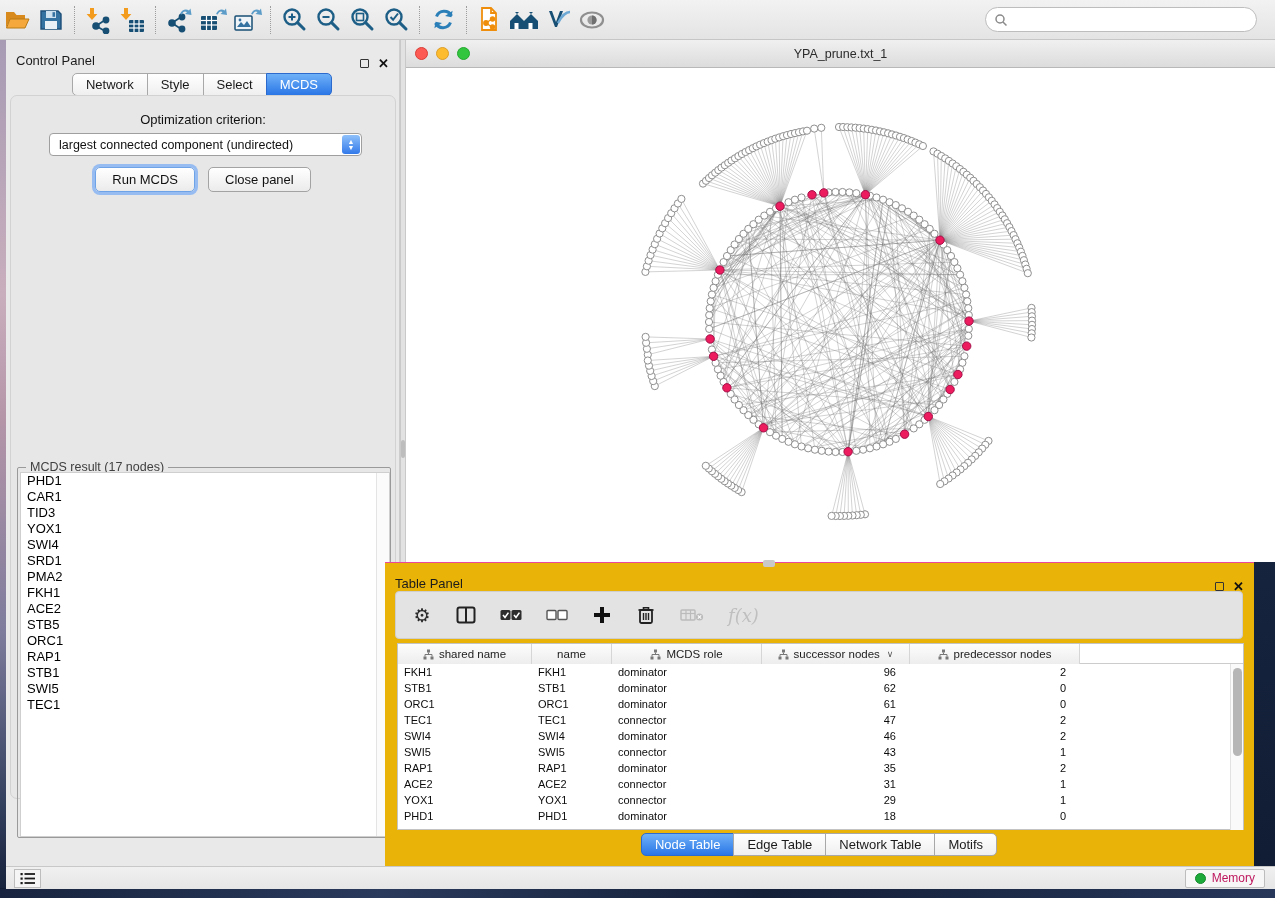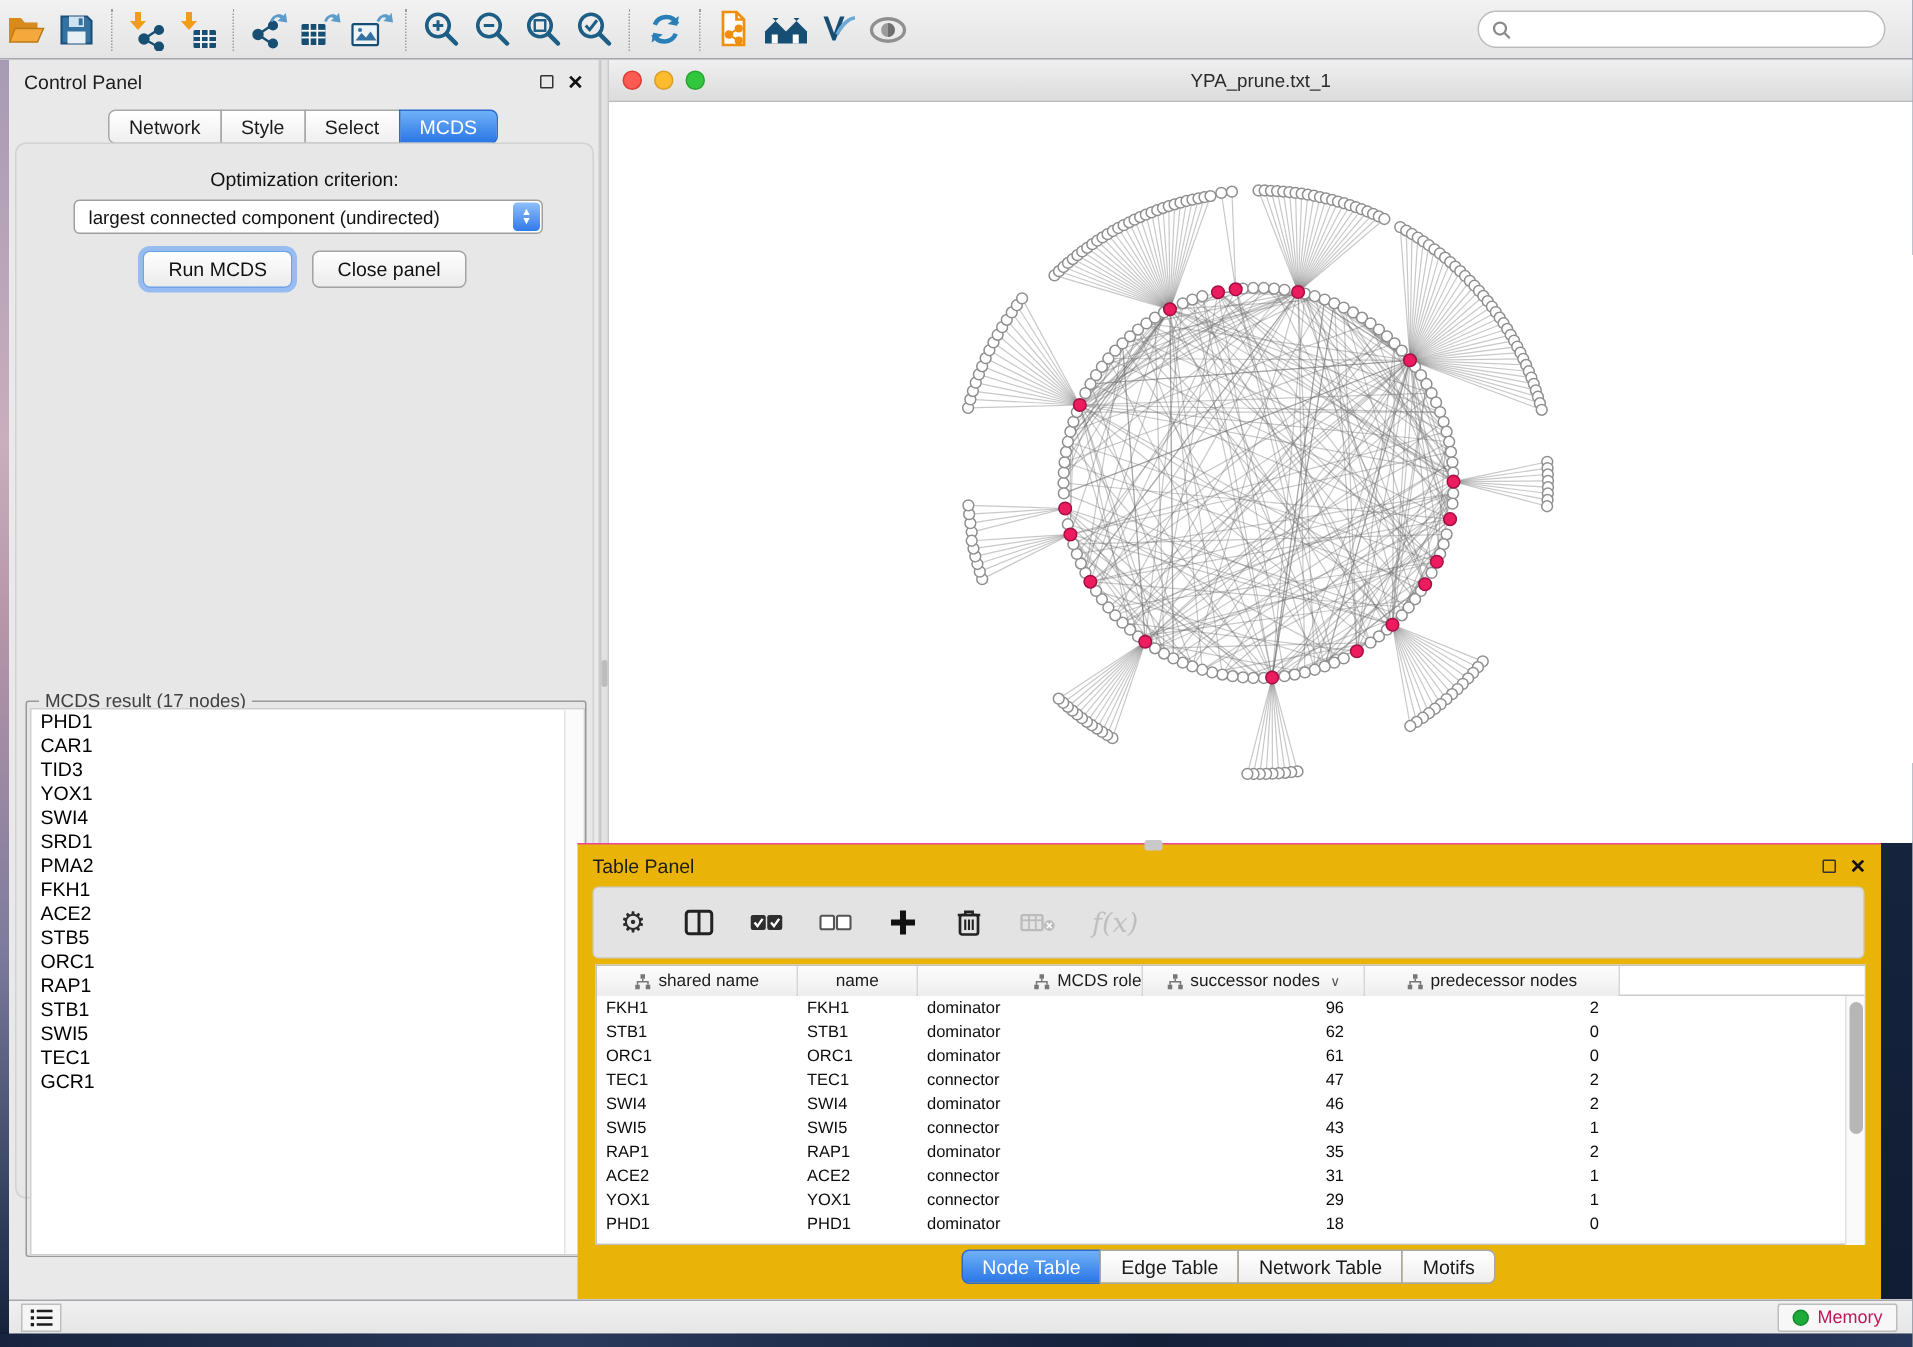--- a/index.html
+++ b/index.html
@@ -18,21 +18,21 @@
     display:flex; align-items:center; }
   .tb-icon { width:34px; height:30px; display:flex; align-items:center; justify-content:center; cursor:pointer; }
   .tb-sep { width:1px; height:28px; border-left:1px dotted #9d9d9d; margin:0 6px; }
   .tb-search { position:absolute; right:18px; top:7px; width:272px; height:25px; background:#fff;
     border:1px solid #bdbdbd; border-radius:13px; display:flex; align-items:center; padding-left:8px; }
   .tb-search input { border:none; outline:none; flex:1; font-size:12px; background:transparent; margin-left:5px; }
 
   
   .control-panel { position:absolute; left:6px; top:40px; width:394px; height:826px;
     background:#e9e9e9; border-right:1px solid #cdcdcd; }
-  .panel-head { height:28px; display:flex; align-items:center; padding:0 10px; }
+  .panel-head { height:28px; display:flex; align-items:flex-end; padding:0 10px; }
   .panel-title { font-size:13px; color:#1c1c1c; }
   .panel-btns { margin-left:auto; display:flex; gap:9px; align-items:center; }
   .float-box { width:9px; height:9px; border:1.6px solid #333; border-radius:1px; display:inline-block; cursor:pointer; }
   .close-x { font-size:13px; font-weight:bold; color:#111; line-height:9px; cursor:pointer; }
 
   .seg { display:flex; justify-content:center; }
   .seg .seg-btn { border:1px solid #a8a8a8; background:linear-gradient(#ffffff,#efefef);
     font-size:13px; color:#1a1a1a; padding:3px 13px; margin-left:-1px; cursor:pointer;
     font-family:"Liberation Sans",sans-serif; }
   .seg .seg-btn:first-child { border-radius:5px 0 0 5px; }
@@ -323,21 +323,20 @@
           <div class="mcds-item">SRD1</div>
           <div class="mcds-item">PMA2</div>
           <div class="mcds-item">FKH1</div>
           <div class="mcds-item">ACE2</div>
           <div class="mcds-item">STB5</div>
           <div class="mcds-item">ORC1</div>
           <div class="mcds-item">RAP1</div>
           <div class="mcds-item">STB1</div>
           <div class="mcds-item">SWI5</div>
           <div class="mcds-item">TEC1</div>
-          <div class="mcds-item">GCR1</div>
         </div>
     </div>
   </div>
 </div>
 
 <div class="split-v">
     <div class="grip"></div>
   </div>
 
 <div class="net-window">
@@ -1115,21 +1114,21 @@
               <rect x="0.5" y="7.5" width="3" height="3"></rect>
               <rect x="7.5" y="7.5" width="3" height="3"></rect>
             </g>
             <path d="M5.5 3.5 v2 M2 7.5 v-2 h7 v2" fill="none" stroke="#777" stroke-width="1"></path>
           </svg>
           <span>shared name</span>
         </div>
         <div class="th-cell" style="width: 80px;">
           <span>name</span>
         </div>
-        <div class="th-cell" style="width: 150px; justify-content: flex-end;">
+        <div class="th-cell" style="width: 150px;">
           <svg width="11" height="11" viewBox="0 0 11 11">
             <g fill="#777">
               <rect x="4" y="0.5" width="3" height="3"></rect>
               <rect x="0.5" y="7.5" width="3" height="3"></rect>
               <rect x="7.5" y="7.5" width="3" height="3"></rect>
             </g>
             <path d="M5.5 3.5 v2 M2 7.5 v-2 h7 v2" fill="none" stroke="#777" stroke-width="1"></path>
           </svg>
           <span>MCDS role</span>
         </div>

